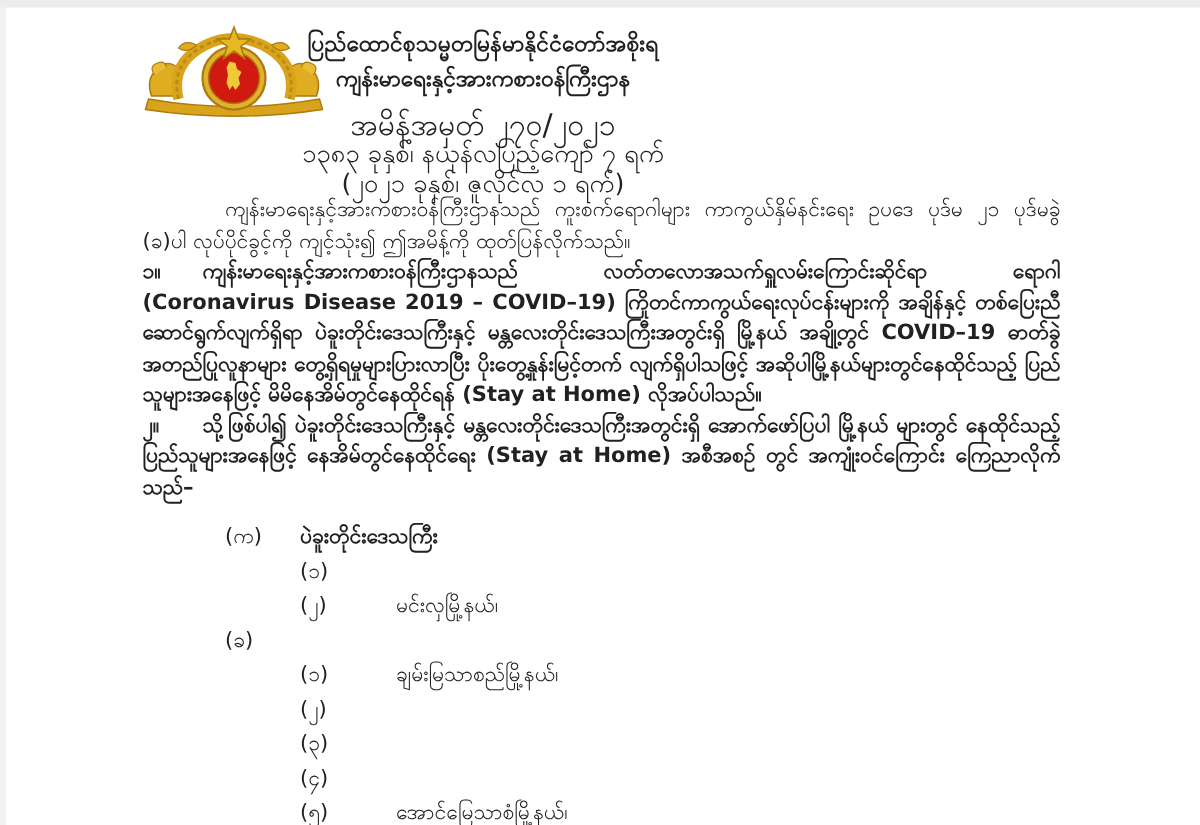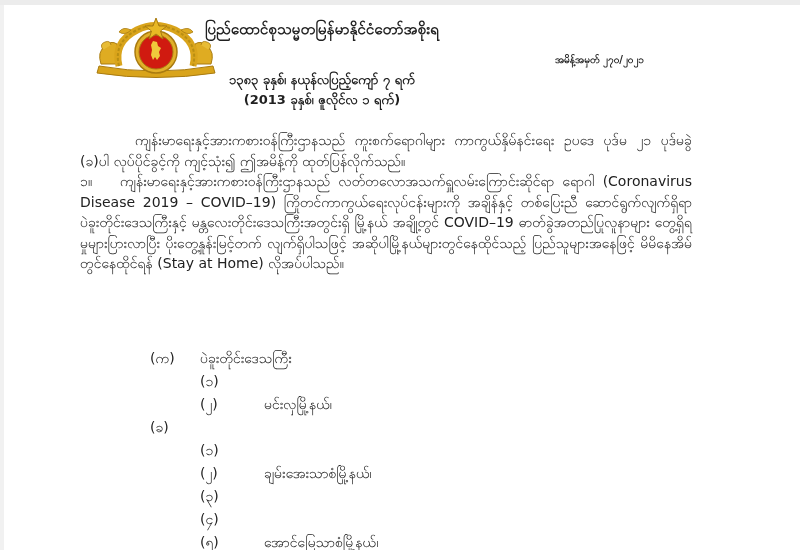--- a/index.html
+++ b/index.html
@@ -18,38 +18,38 @@
   .emblem{
     position:absolute;left:93px;top:16px;width:126px;height:64px;
   }
   .emblem svg{display:block;width:100%;height:100%;}
   
   .header{
     position:absolute;left:0;top:18px;width:644px;text-align:center;
   }
   .gov-line{font-size:15px;font-weight:bold;line-height:23px;letter-spacing:.2px;}
   .ministry-line{font-size:15px;font-weight:bold;line-height:23px;}
-  .order-line{font-size:10px;font-weight:bold;margin-top:9px;line-height:20px;text-align:right;}
-  .date-line{font-size:13px;line-height:20px;font-weight:bold;}
+  .order-line{font-size:20px;font-weight:normal;margin-top:9px;line-height:20px;}
+  .date-line{font-size:17px;line-height:20px;}
   
   .body-text{
-    position:absolute;left:80px;top:130px;width:612px;
+    position:absolute;left:95px;top:130px;width:612px;
     font-size:14px;line-height:20.5px;text-align:justify;
   }
   .body-text p{margin:0 0 0 0;}
   .intro{text-indent:55px;margin-bottom:1px;}
-  .para{margin-top:1px;}
+  .para{margin-top:1px;font-weight:bold;}
   .para .pnum{display:inline-block;min-width:40px;font-size:14px;}
   
   .list{
     position:absolute;left:150px;top:347px;width:480px;font-size:14px;
   }
   .region-row{display:flex;line-height:23px;}
   .region-label{width:50px;flex:0 0 50px;}
-  .region-name{font-weight:normal;text-align:right;}
+  .region-name{font-weight:bold;text-align:right;}
   .township-row{display:flex;line-height:23px;margin-left:50px;}
   .tnum{width:64px;flex:0 0 64px;}
 </style>
 </head>
 <body>
 
 <div class="page">
 
   <div class="emblem">
     <svg viewBox="0 0 126 64" xmlns="http://www.w3.org/2000/svg">
@@ -73,28 +73,30 @@
 
       <path d="M63 2 L66 10 L74 10 L67.5 15 L70 23 L63 18 L56 23 L58.5 15 L52 10 L60 10 Z" fill="#E8B824" stroke="#A97B10" stroke-width="1"></path>
 
       <path d="M38 14 q-8 -4 -12 2 q6 4 12 -2" fill="#DFAC22" stroke="#A97B10" stroke-width=".8"></path>
       <path d="M88 14 q8 -4 12 2 q-6 4 -12 -2" fill="#DFAC22" stroke="#A97B10" stroke-width=".8"></path>
     </svg>
   </div>
 
   <div class="header">
     <div class="gov-line">ပြည်ထောင်စုသမ္မတမြန်မာနိုင်ငံတော်အစိုးရ</div>
+    <div class="ministry-line">ကျန်းမာရေးနှင့်အားကစားဝန်ကြီးဌာန</div>
     <div class="order-line">အမိန့်အမှတ်  ၂၇၀/၂၀၂၁</div>
     <div class="date-line">၁၃၈၃ ခုနှစ်၊ နယုန်လပြည့်ကျော်   ၇   ရက်</div>
-    <div class="date-line">(2013 ခုနှစ်၊ ဇူလိုင်လ   ၁   ရက်)</div>
+    <div class="date-line">(၂၀၂၁ ခုနှစ်၊ ဇူလိုင်လ   ၁   ရက်)</div>
   </div>
 
   <div class="body-text">
     <p class="intro">ကျန်းမာရေးနှင့်အားကစားဝန်ကြီးဌာနသည် ကူးစက်ရောဂါများ ကာကွယ်နှိမ်နင်းရေး ဥပဒေ ပုဒ်မ ၂၁ ပုဒ်မခွဲ (ခ)ပါ လုပ်ပိုင်ခွင့်ကို ကျင့်သုံး၍ ဤအမိန့်ကို ထုတ်ပြန်လိုက်သည်။</p>
     <p class="para"><span class="pnum">၁။</span><span>ကျန်းမာရေးနှင့်အားကစားဝန်ကြီးဌာနသည် လတ်တလောအသက်ရှူလမ်းကြောင်းဆိုင်ရာ ရောဂါ (Coronavirus Disease 2019 – COVID–19) ကြိုတင်ကာကွယ်ရေးလုပ်ငန်းများကို အချိန်နှင့် တစ်ပြေးညီ ဆောင်ရွက်လျက်ရှိရာ ပဲခူးတိုင်းဒေသကြီးနှင့် မန္တလေးတိုင်းဒေသကြီးအတွင်းရှိ မြို့နယ် အချို့တွင် COVID–19 ဓာတ်ခွဲအတည်ပြုလူနာများ တွေ့ရှိရမှုများပြားလာပြီး ပိုးတွေ့နှုန်းမြင့်တက် လျက်ရှိပါသဖြင့် အဆိုပါမြို့နယ်များတွင်နေထိုင်သည့် ပြည်သူများအနေဖြင့် မိမိနေအိမ်တွင်နေထိုင်ရန် (Stay at Home) လိုအပ်ပါသည်။</span></p>
+    <p class="para"><span class="pnum">၂။</span><span>သို့ဖြစ်ပါ၍ ပဲခူးတိုင်းဒေသကြီးနှင့် မန္တလေးတိုင်းဒေသကြီးအတွင်းရှိ အောက်ဖော်ပြပါ မြို့နယ် များတွင် နေထိုင်သည့် ပြည်သူများအနေဖြင့် နေအိမ်တွင်နေထိုင်ရေး (Stay at Home) အစီအစဉ် တွင် အကျုံးဝင်ကြောင်း ကြေညာလိုက်သည်–</span></p>
   </div>
 
   <div class="list">
 
     <div class="region-row">
       <span class="region-label">(က)</span>
       <span class="region-name">ပဲခူးတိုင်းဒေသကြီး</span>
     </div>
     <div class="township-row">
       <span class="tnum">(၁)</span>
@@ -102,24 +104,24 @@
     <div class="township-row">
       <span class="tnum">(၂)</span>
       <span>မင်းလှမြို့နယ်၊</span>
     </div>
 
     <div class="region-row">
       <span class="region-label">(ခ)</span>
     </div>
     <div class="township-row">
       <span class="tnum">(၁)</span>
+      <span>ချမ်းမြသာစည်မြို့နယ်၊</span>
     </div>
     <div class="township-row">
       <span class="tnum">(၂)</span>
-      <span>ချမ်းအေးသာစံမြို့နယ်၊</span>
     </div>
     <div class="township-row">
       <span class="tnum">(၃)</span>
     </div>
     <div class="township-row">
       <span class="tnum">(၄)</span>
     </div>
     <div class="township-row">
       <span class="tnum">(၅)</span>
       <span>အောင်မြေသာစံမြို့နယ်၊</span>

